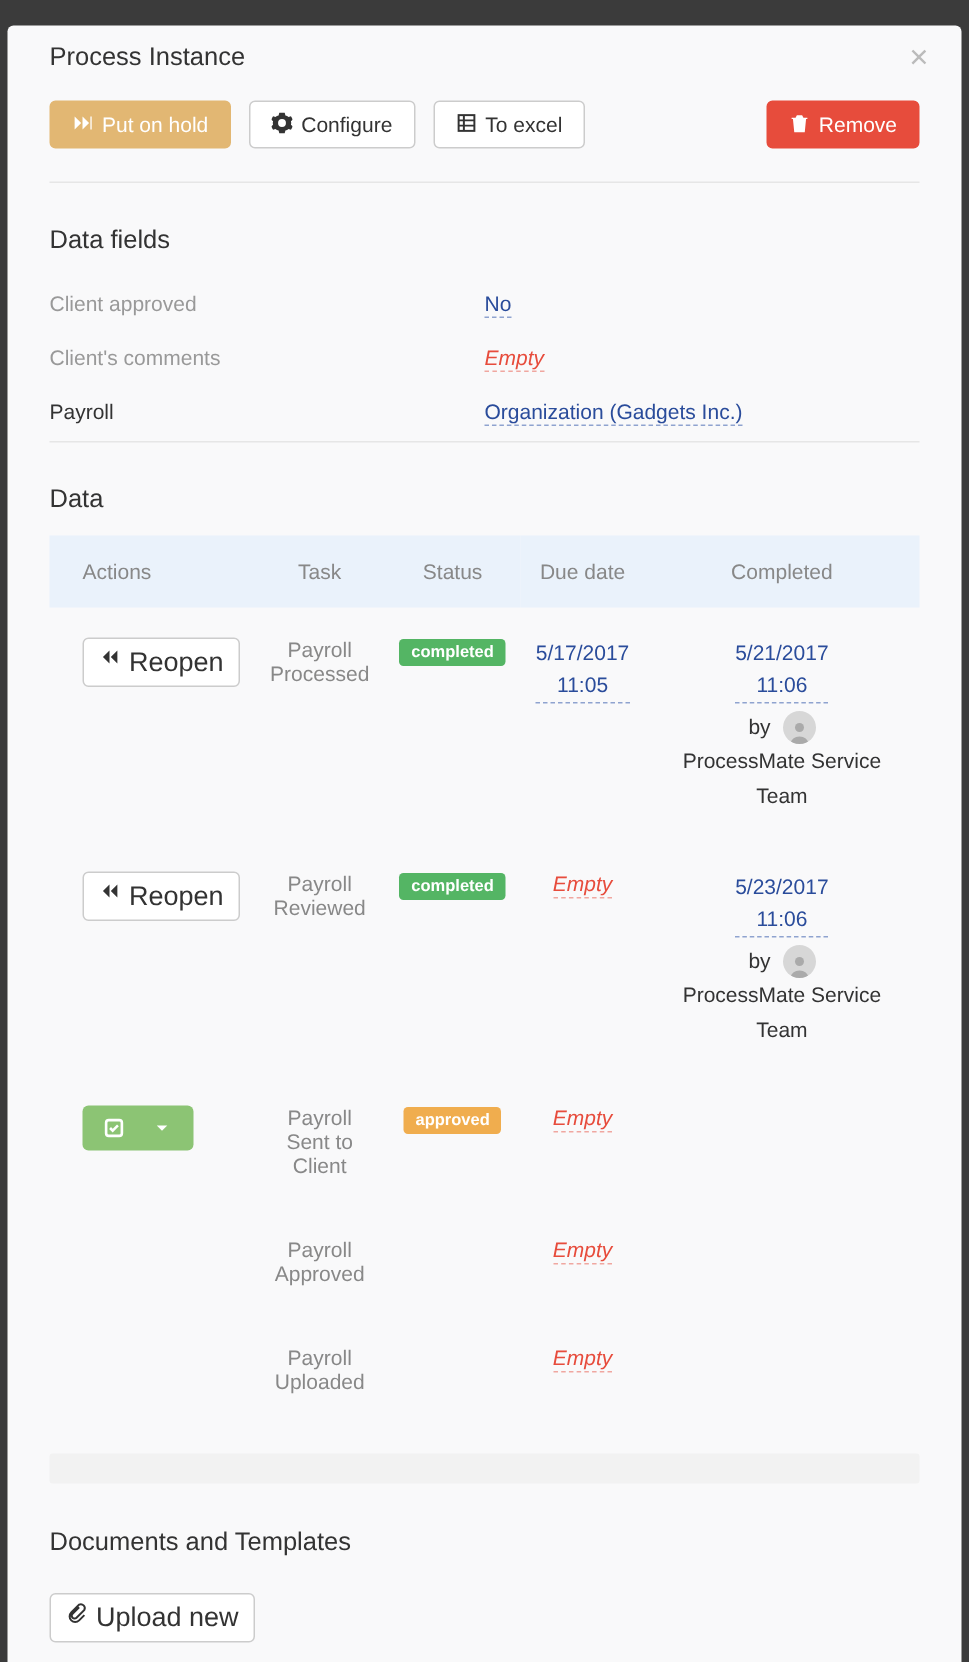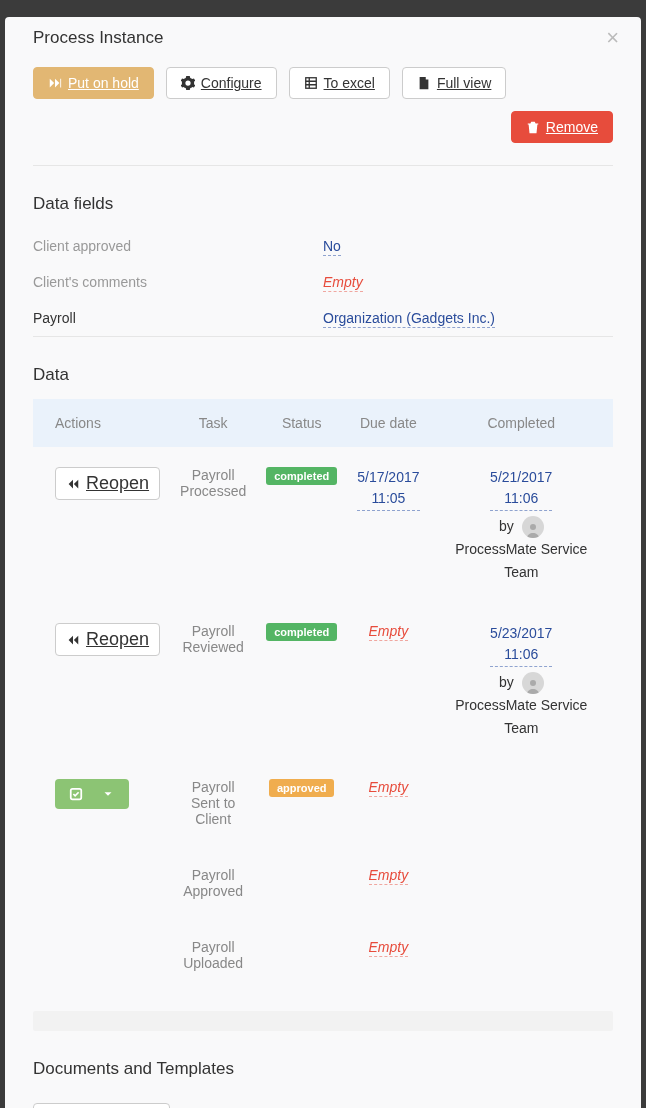--- a/index.html
+++ b/index.html
@@ -45,30 +45,28 @@
     padding: 0 4px;
   }
   .toolbar {
     padding: 18px 28px 22px 28px;
     display: flex;
     gap: 12px;
     flex-wrap: wrap;
   }
   .btn {
     display: inline-flex;
-    align-items: center;
     gap: 6px;
     border: 1px solid #ccc;
     background: #fff;
     color: #333;
     padding: 7px 14px;
     border-radius: 4px;
     font-size: 14px;
     cursor: pointer;
-    text-decoration: underline;
   }
   .btn .ic { width: 14px; height: 14px; display: inline-block; }
   .btn-warning {
     background: #e2b773;
     border-color: #e2b773;
     color: #fff;
   }
   .btn-danger {
     background: #e74c3c;
     border-color: #e74c3c;
@@ -239,28 +237,20 @@
       <button class="btn">
         <span class="ic">
           <svg viewBox="0 0 16 16" fill="none" stroke="#333" stroke-width="1.5">
               <rect x="2" y="2" width="12" height="12"></rect>
               <line x1="2" y1="6" x2="14" y2="6"></line>
               <line x1="2" y1="10" x2="14" y2="10"></line>
               <line x1="6" y1="2" x2="6" y2="14"></line>
             </svg>
         </span>
         <span>To excel</span>
-      </button>
-      <button class="btn">
-        <span class="ic">
-          <svg viewBox="0 0 16 16" fill="#333">
-              <path d="M3 1h7l3 3v11H3V1zm7 0v3h3"></path>
-            </svg>
-        </span>
-        <span>Full view</span>
       </button>
       <button class="btn btn-danger" style="margin-left:auto;">
         <span class="ic">
           <svg viewBox="0 0 16 16" fill="#fff">
               <path d="M3 5h10l-1 10H4L3 5zm3-3h4l1 2H5l1-2zM2 4h12v1H2z"></path>
             </svg>
         </span>
         <span>Remove</span>
       </button>
     </div>

